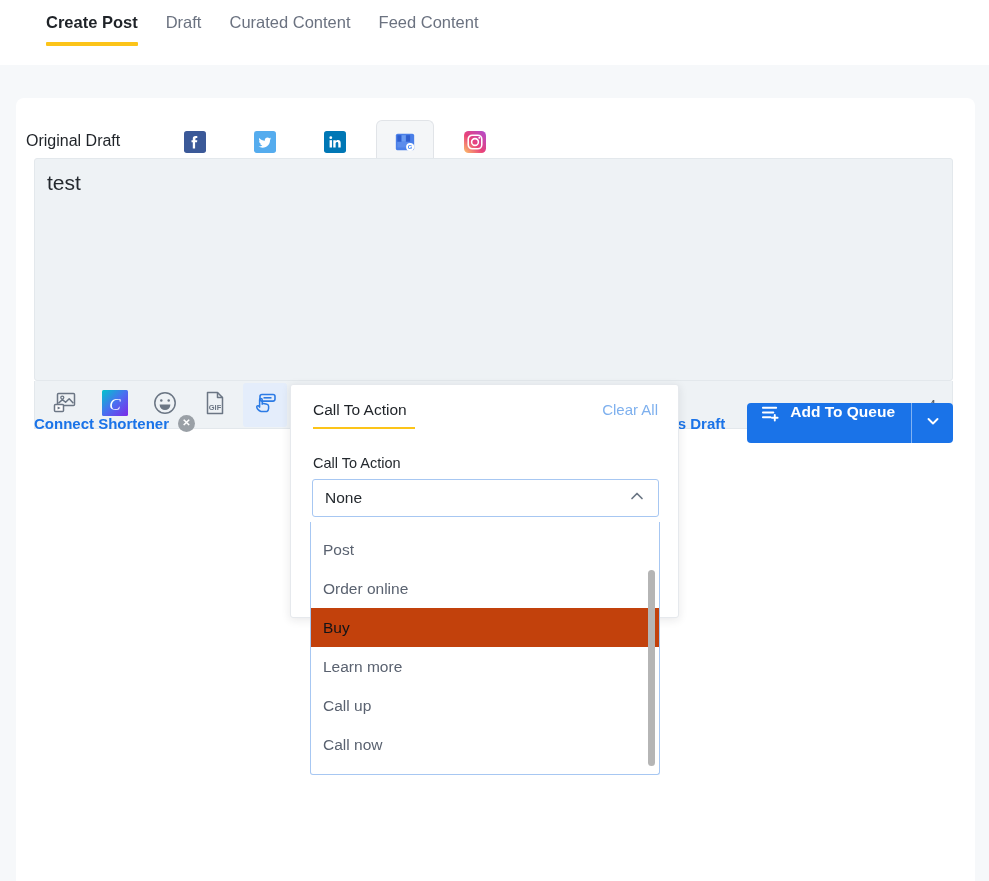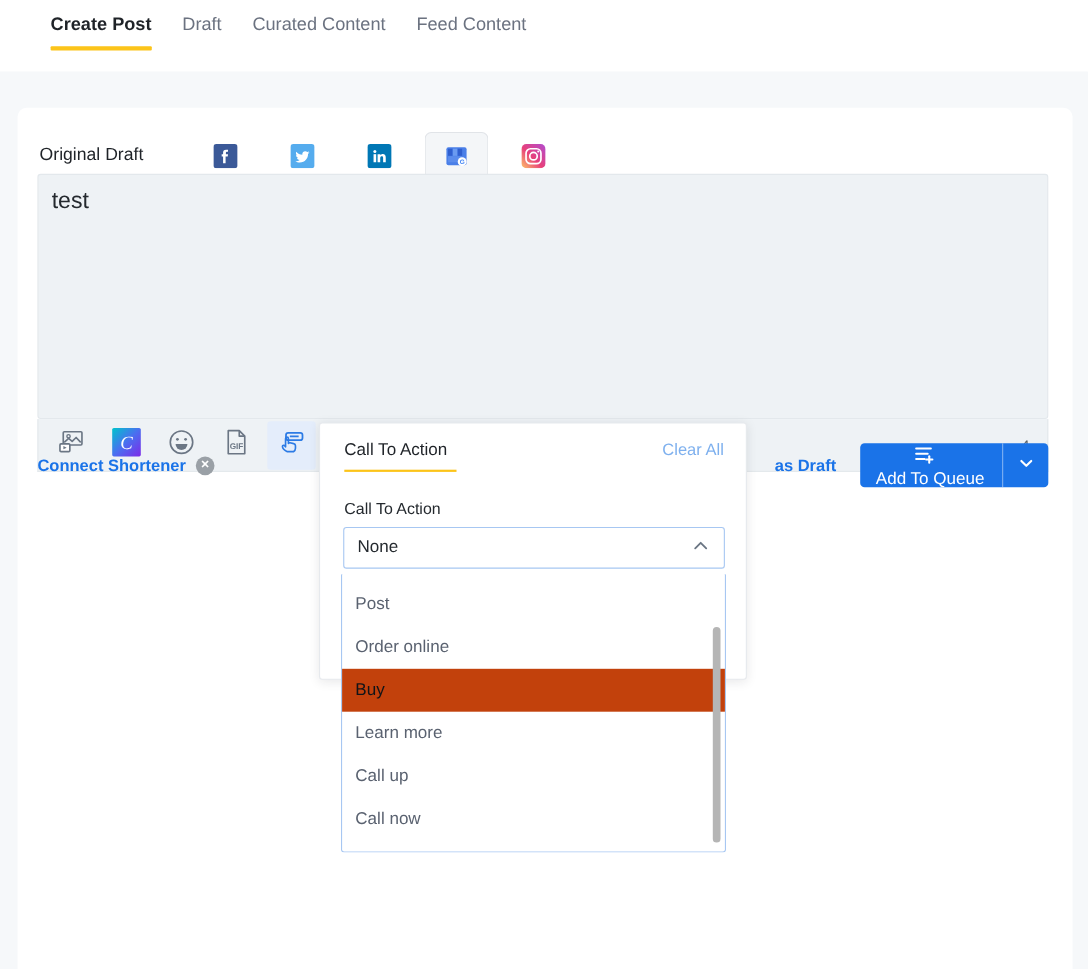--- a/index.html
+++ b/index.html
@@ -42,21 +42,21 @@
   }
   .card {
     position: absolute; left: 16px; top: 98px;
     width: 959px; height: 783px;
     background: #ffffff;
     border-radius: 8px 8px 0 0;
   }
 
   
   .channel-row {
-    position: absolute; left: 20px; top: 22px;
+    position: absolute; left: 10px; top: 22px;
     height: 42px;
     display: flex; align-items: flex-end;
   }
   .channel-label {
     font-size: 16px; color: #1f2328;
     padding: 0 0 12px 0;
     margin-right: 46px;
     white-space: nowrap;
   }
   .chan-tab {
@@ -133,23 +133,23 @@
     font-size: 15px; color: #1a73e8; font-weight: bold;
     cursor: pointer; white-space: nowrap;
   }
   .queue-btn {
     margin-left: 22px;
     height: 40px; display: flex; align-items: stretch;
     background: #1a73e8; border-radius: 4px;
     color: #fff; cursor: pointer; overflow: hidden;
   }
   .queue-main {
-    display: flex; align-items: center;
+    display: flex; 
     padding: 0 16px 0 14px;
-    font-size: 15.5px; font-weight: normal; flex-direction: column;
+    font-size: 15.5px; font-weight: bold;
   }
   .queue-main svg { margin-right: 10px; }
   .queue-caret {
     width: 42px;
     display: flex; align-items: center; justify-content: center;
     border-left: 1px solid rgba(255,255,255,0.45);
   }
 
   
   .cta-popup {

